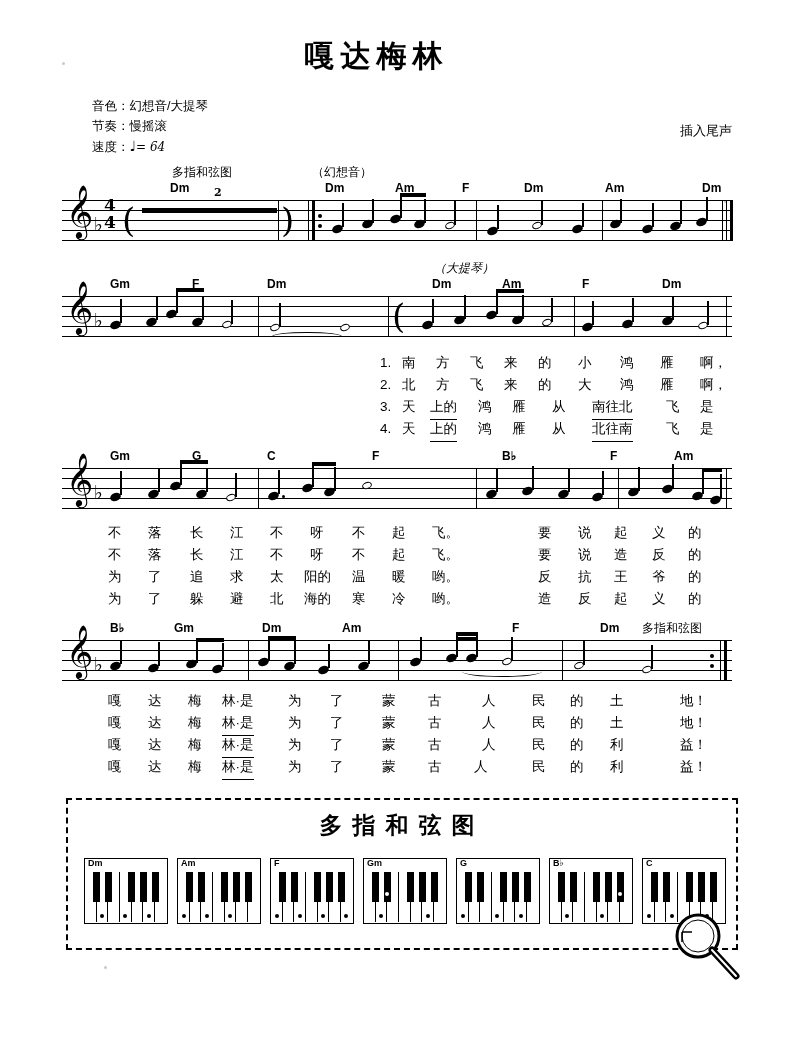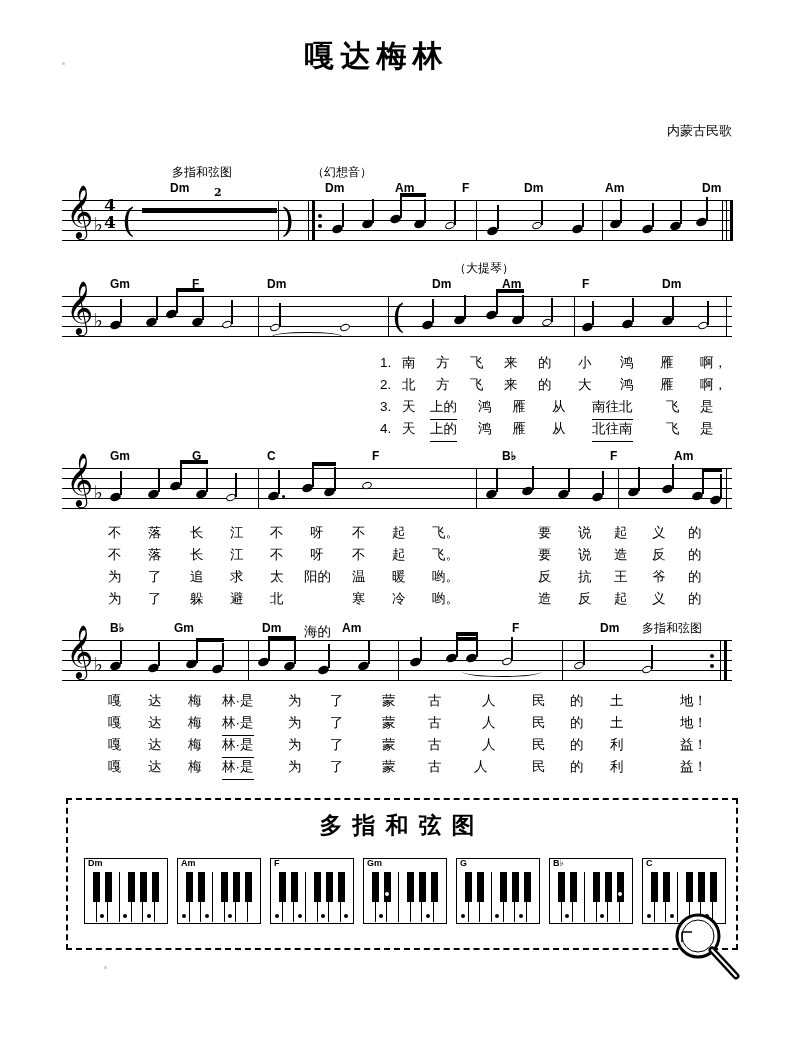--- a/index.html
+++ b/index.html
@@ -125,21 +125,28 @@
 <body>
 
 <div class="page">
 
   <div class="speck" style="left:62px;top:62px;"></div>
   <div class="speck" style="left:104px;top:966px;"></div>
   <div class="speck" style="left:724px;top:200px;"></div>
 
   <div class="title">嘎达梅林</div>
 
-  <div class="origin">内蒙古民歌</div>
+  <div class="meta">
+    <div>音色：幻想音/大提琴</div>
+    <div>节奏：慢摇滚</div>
+    <div>
+      <span>速度：</span><span class="tempo-note" style="font-size:14px;">♩</span><span style="font-style:italic;font-family:'DejaVu Serif',serif;font-size:12px;">= 64</span>
+    </div>
+  </div>
+  <div class="origin">插入尾声</div>
 
   <div class="system" style="top:200px;">
 
     <div class="label" style="left:110px;top:-36px;">多指和弦图</div>
     <div class="label" style="left:250px;top:-36px;">（幻想音）</div>
 
     <div class="chord" style="left:108px;top:-19px;">Dm</div>
     <div class="chord" style="left:263px;top:-19px;">Dm</div>
     <div class="chord" style="left:333px;top:-19px;">Am</div>
     <div class="chord" style="left:400px;top:-19px;">F</div>
@@ -224,21 +231,21 @@
           <div class="head" style="left:634px;top:18px;"></div>
           <div class="stem" style="left:644px;top:-3px;height:24px;"></div>
         </div>
       <div class="barline" style="left:660px;"></div>
       <div class="endbar" style="left:664px;"></div>
     </div>
   </div>
 
   <div class="system" style="top:296px;">
 
-    <div class="label" style="left:392px;top:-36px;">（大提琴）</div>
+    <div class="label" style="left:372px;top:-36px;font-style:italic;">（大提琴）</div>
 
     <div class="chord" style="left:48px;top:-19px;">Gm</div>
     <div class="chord" style="left:130px;top:-19px;">F</div>
     <div class="chord" style="left:205px;top:-19px;">Dm</div>
     <div class="chord" style="left:370px;top:-19px;">Dm</div>
     <div class="chord" style="left:440px;top:-19px;">Am</div>
     <div class="chord" style="left:520px;top:-19px;">F</div>
     <div class="chord" style="left:600px;top:-19px;">Dm</div>
 
     <div class="staff">
@@ -526,21 +533,21 @@
       <span style="left:506px;">王</span>
       <span style="left:544px;">爷</span>
       <span style="left:580px;">的</span>
     </div>
     <div class="lyr-row">
       <span style="left:0px;">为</span>
       <span style="left:40px;">了</span>
       <span style="left:82px;">躲</span>
       <span style="left:122px;">避</span>
       <span style="left:162px;">北</span>
-      <span style="left:196px;margin-top:33px;">海的</span>
+      <span style="left:196px;">海的</span>
       <span style="left:244px;">寒</span>
       <span style="left:284px;">冷</span>
       <span style="left:324px;">哟。</span>
       <span style="left:430px;">造</span>
       <span style="left:470px;">反</span>
       <span style="left:506px;">起</span>
       <span style="left:544px;">义</span>
       <span style="left:580px;">的</span>
     </div>
   </div>

